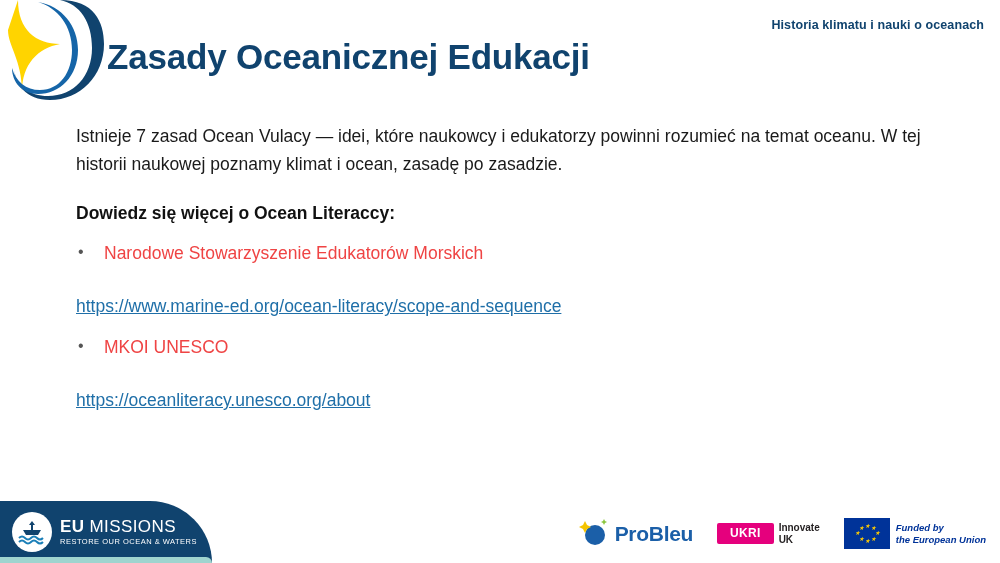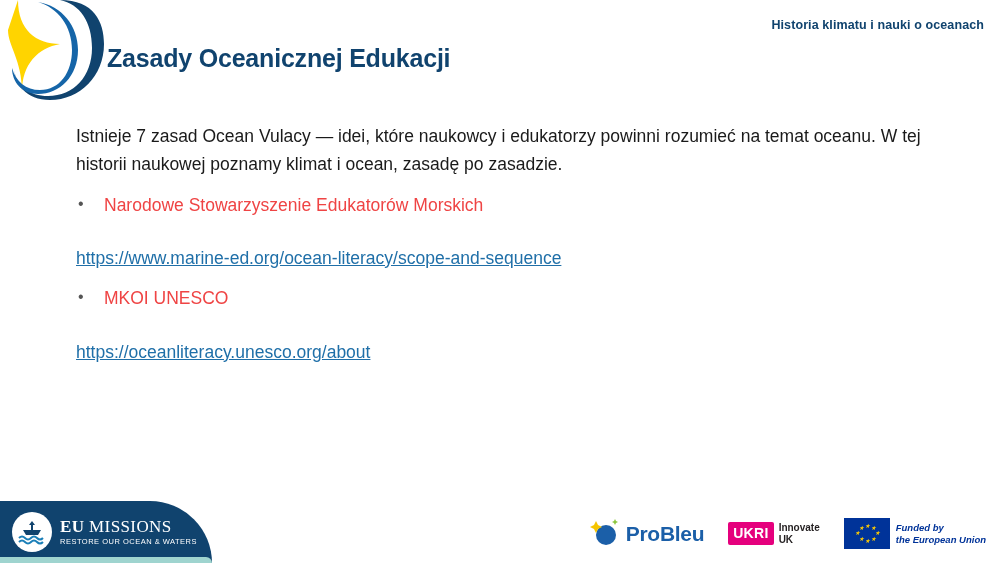--- a/index.html
+++ b/index.html
@@ -36,22 +36,22 @@
     font-size: 12.5px;
     font-weight: bold;
     color: #10436e;
     letter-spacing: 0.1px;
   }
 
   
   .slide-title {
     position: absolute;
     left: 107px;
-    top: 44px;
-    font-size: 25px;
+    top: 37px;
+    font-size: 35px;
     font-weight: bold;
     color: #10436e;
     letter-spacing: -0.2px;
   }
 
   
   .body {
     position: absolute;
     left: 76px;
     top: 118px;
@@ -128,21 +128,20 @@
   }
   .eu-missions .texts {
     margin-left: 8px;
     color: #ffffff;
   }
   .eu-missions .line1 {
     font-size: 17px;
     font-weight: bold;
     letter-spacing: 0.4px;
     line-height: 1.05;
-    font-family: Liberation Serif, serif;
   }
   .eu-missions .line1 .thin {
     font-weight: normal;
   }
   .eu-missions .line2 {
     font-size: 7.5px;
     letter-spacing: 0.5px;
     margin-top: 2px;
   }
   .eu-missions-stripe {
@@ -176,24 +175,24 @@
     letter-spacing: -0.3px;
   }
   .innovate {
     display: flex;
     align-items: center;
     gap: 5px;
   }
   .innovate .ukri {
     background: #e5007d;
     color: #ffffff;
-    font-size: 14px;
+    font-size: 12px;
     font-weight: bold;
     line-height: 1.05;
-    padding: 4px 5px;
+    padding: 4px 13px;
     border-radius: 2px;
     letter-spacing: 0.3px;
   }
   .innovate .iuk {
     font-size: 10px;
     font-weight: bold;
     color: #231f20;
     line-height: 1.15;
   }
   .funded {
@@ -237,20 +236,21 @@
 
   <div class="header-label">Historia klimatu i nauki o oceanach</div>
 
   <div class="slide-title">Zasady Oceanicznej Edukacji</div>
 
   <div class="body">
 
 
     <div class="para second">Istnieje 7 zasad Ocean Vulacy — idei, które naukowcy i edukatorzy powinni rozumieć na temat oceanu. W tej historii naukowej poznamy klimat i ocean, zasadę po zasadzie.</div>
 
+    <div class="subhead">Dowiedz się więcej o Ocean Literaccy:</div>
 
     <div class="bullet-row">
       <div class="bullet-dot">•</div>
       <div class="bullet-text">Narodowe Stowarzyszenie Edukatorów Morskich</div>
     </div>
     <a class="link" href="#">https://www.marine-ed.org/ocean-literacy/scope-and-sequence</a>
 
     <div class="bullet-row">
       <div class="bullet-dot">•</div>
       <div class="bullet-text">MKOI UNESCO</div>

